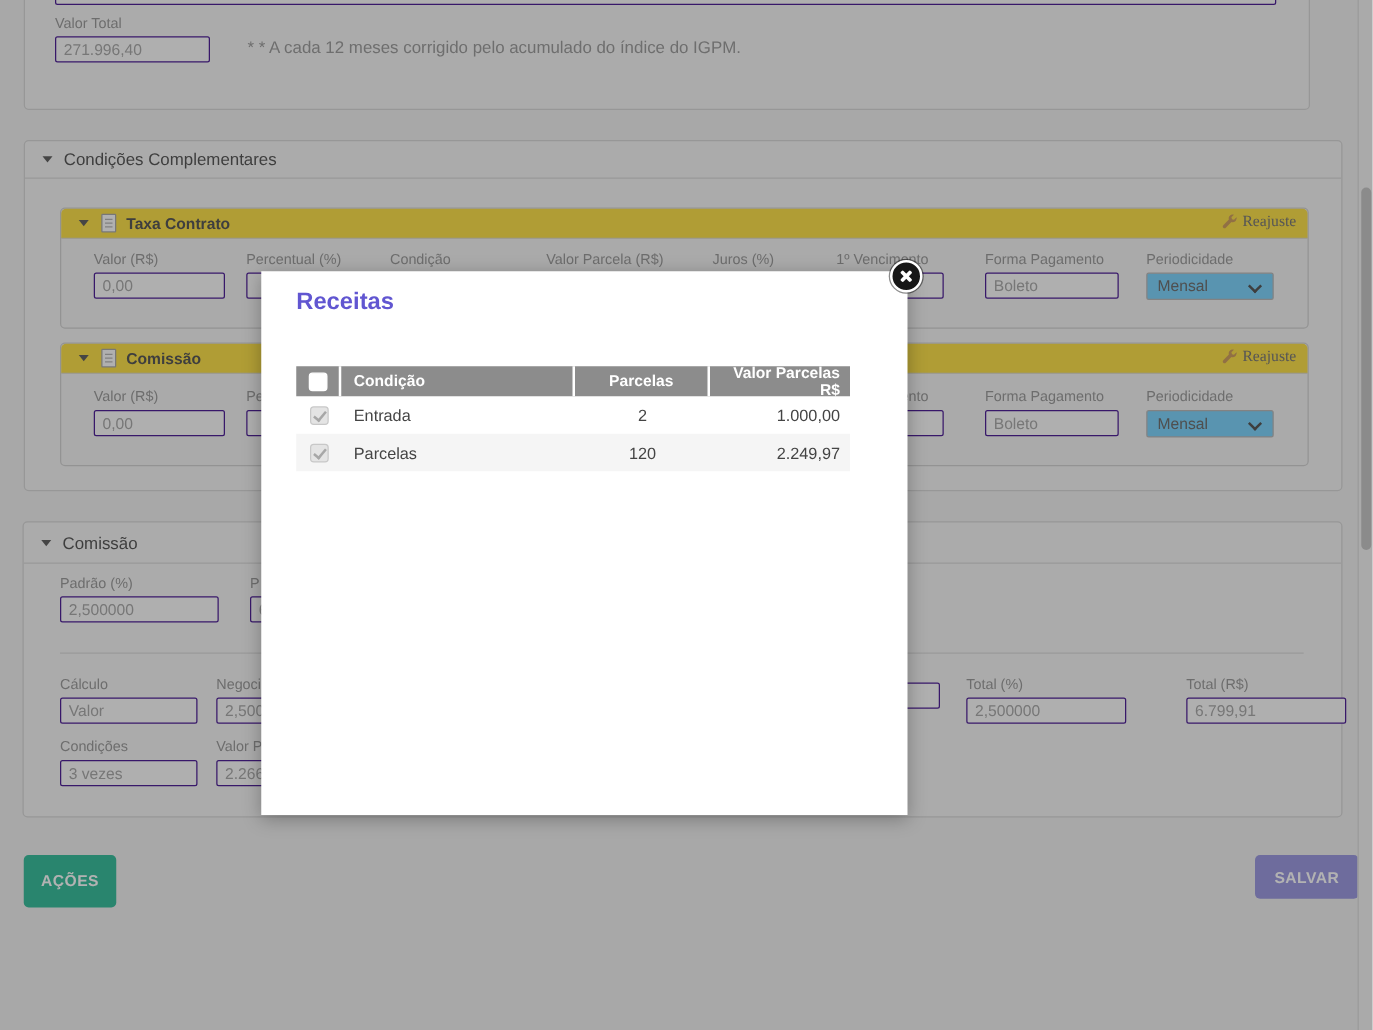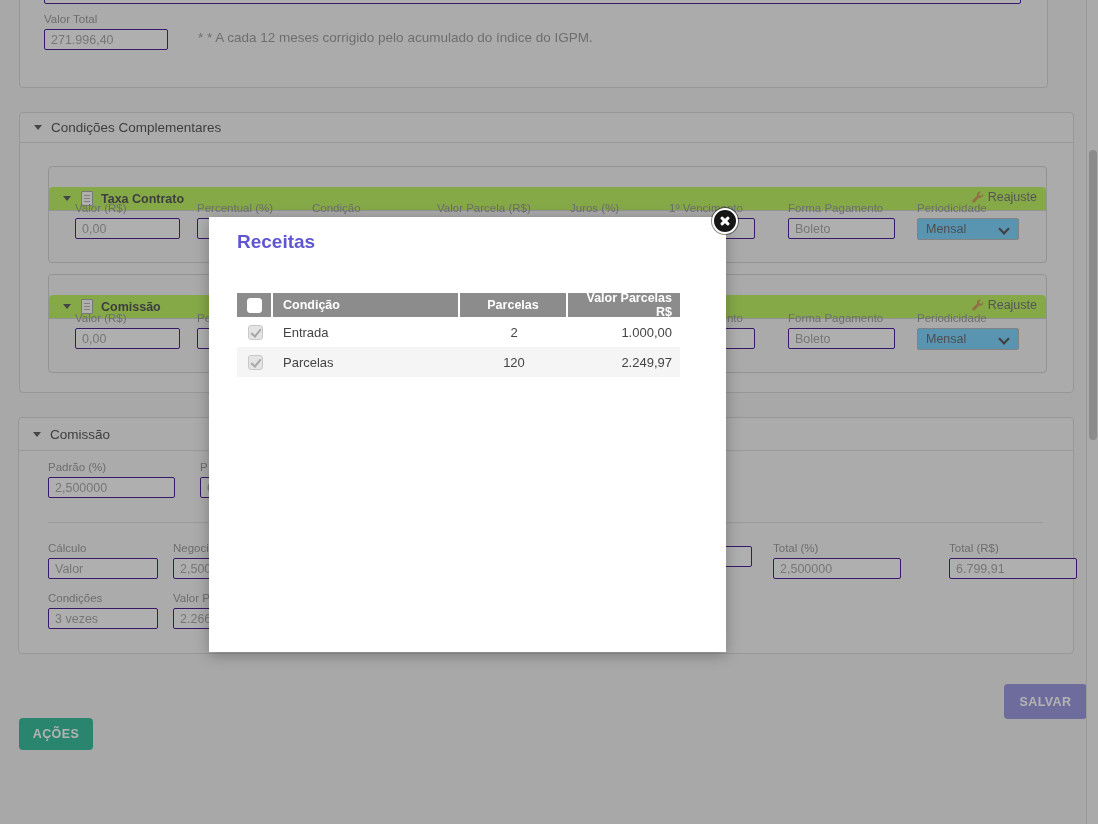--- a/index.html
+++ b/index.html
@@ -5,26 +5,26 @@
   html,body{margin:0;padding:0;}
   body{font-family:"Liberation Sans","DejaVu Sans",sans-serif;background:#e9e9e9;}
   .screen{position:relative;width:1098px;height:824px;overflow:hidden;background:#f0f0f0;}
 
   
   .panel{position:absolute;background:#f5f5f5;border:1px solid #d7d7d7;border-radius:4px;box-sizing:border-box;}
   .panel-hdr{position:relative;height:29px;border-bottom:1px solid #dadada;display:flex;align-items:center;padding-left:14px;}
   .panel-title{font-size:13.5px;color:#555;margin-left:9px;}
   .caret{width:0;height:0;border-left:4px solid transparent;border-right:4px solid transparent;border-top:5px solid #5f5f5f;display:inline-block;}
   .fieldset{position:absolute;background:#f3f3f3;border:1px solid #d2d2d2;border-radius:4px;box-sizing:border-box;}
-  .fs-hdr{position:relative;height:23px;background:#bef264;border-bottom:1px solid #d2d2d2;border-radius:4px 4px 0 0;display:flex;align-items:center;padding-left:14px;margin-top:20px;}
+  .fs-hdr{position:relative;height:23px;background:#fde047;border-bottom:1px solid #d2d2d2;border-radius:4px 4px 0 0;display:flex;align-items:center;padding-left:14px;}
   .fs-title{font-size:12.5px;font-weight:bold;color:#555;margin-left:8px;}
   .doc-icon{position:relative;width:10px;height:13px;background:#fdfdfd;border:1px solid #a9a9a9;border-radius:1px;margin-left:10px;}
   .doc-icon::after{content:"";position:absolute;left:2px;right:2px;top:3px;height:1px;background:#b5b5b5;box-shadow:0 3px 0 #b5b5b5,0 6px 0 #b5b5b5;}
   .reajuste{position:absolute;right:9px;top:3px;display:flex;align-items:center;gap:4px;cursor:pointer;}
-  .reajuste span{font-size:12.5px;color:#777;}
+  .reajuste span{font-size:12.5px;color:#777;font-family:Liberation Serif, serif;}
   .fld{position:absolute;}
   .lbl{display:block;font-size:11.5px;color:#9a9a9a;margin-bottom:4px;white-space:nowrap;}
   .inp{display:block;height:21px;border:1px solid #4c1d95;background:#fbfbfb;color:#a8a8a8;font-size:12.5px;padding:0 6px;border-radius:2px;box-sizing:border-box;font-family:inherit;}
   .sel{position:relative;height:22px;border:1px solid #b9b9b9;background:#7dd3fc;border-radius:2px;box-sizing:border-box;display:flex;align-items:center;padding:0 8px;font-size:12.5px;color:#6d6d6d;}
   .sel .chev{position:absolute;right:10px;top:6px;width:6px;height:6px;border-right:2px solid #555;border-bottom:2px solid #555;transform:rotate(45deg);}
   .note-text{position:absolute;font-size:13.5px;color:#9b9b9b;}
   .divider{position:absolute;height:1px;background:#dcdcdc;}
   .btn{position:absolute;border:none;border-radius:4px;color:#fff;font-weight:bold;font-size:12.5px;letter-spacing:.4px;font-family:inherit;cursor:pointer;}
   .btn-acoes{background:#35bd9b;}
   .btn-salvar{background:#9b99e0;margin-left:12px;}
@@ -218,21 +218,21 @@
       <div class="fld" style="left:29px;top:174px;">
           <label class="lbl">Condições</label>
           <input class="inp" disabled="" style="width: 110px;" value="3 vezes">
         </div>
       <div class="fld" style="left:154px;top:174px;">
           <label class="lbl">Valor P</label>
           <input class="inp" disabled="" style="width: 150px;" value="2.266">
         </div>
     </div>
 
-    <button class="btn btn-acoes" style="left:19px;top:684px;width:74px;height:32px;margin-top:34px;">AÇÕES</button>
+    <button class="btn btn-acoes" style="left:19px;top:684px;width:74px;height:42px;">AÇÕES</button>
     <button class="btn btn-salvar" style="left:992px;top:684px;width:83px;height:35px;">SALVAR</button>
 
     <div class="scroll-track">
       <div class="scroll-thumb" style="top:150px;height:290px;"></div>
     </div>
   </div>
 
   <div class="overlay"></div>
 
   <div class="modal">

